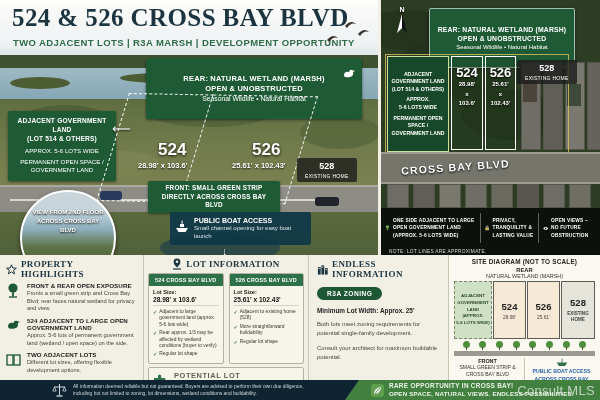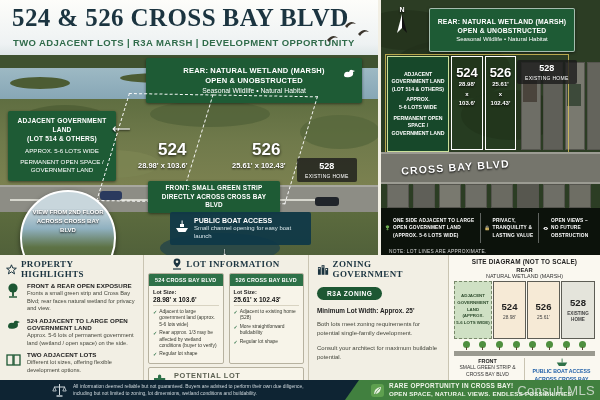--- a/index.html
+++ b/index.html
@@ -21,21 +21,21 @@
   .island{position:absolute;border-radius:50%;background:#4c5c33;}
   .marsh{top:44px;height:86px;background:linear-gradient(180deg,#5f6e41,#707a4b 50%,#7b8150);}
   .patch{position:absolute;border-radius:50%;opacity:.8;}
   .road{top:130px;height:27px;background:#8d8d85;border-top:2px solid #a8a89f;border-bottom:2px solid #9d9d94;}
   .lane{position:absolute;top:12px;height:2px;background:rgba(245,245,235,.7);}
   .lower{top:157px;height:43px;background:linear-gradient(180deg,#5c6b3e,#51613a);}
   .channel{position:absolute;left:160px;top:178px;width:120px;height:30px;border-radius:50%;background:#2d4a46;}
   .car{position:absolute;height:9px;border-radius:3px;}
   
   .gbox{position:absolute;background:#1e5b35;color:#fff;text-align:center;border-radius:2px;
-        box-shadow:0 1px 3px rgba(0,0,0,.5);padding:8px 6px;line-height:1.35;}
+        box-shadow:0 1px 3px rgba(0,0,0,.5);padding:16px 6px;line-height:1.35;}
   .gbox .b1{font-weight:bold;font-size:7.5px;display:block;letter-spacing:.2px;}
   .gbox .b2{font-size:6.8px;display:block;}
   .rear-box{left:146px;top:3px;width:204px;}
   .gov-box{left:8px;top:56px;width:100px;padding:6px 4px;}
   .gov-box .b1{font-size:6.6px;}
   .gov-box .b2{font-size:6.2px;}
   .arrow-left{position:absolute;left:112px;top:66px;color:#fff;font-size:13px;text-shadow:0 1px 2px #000;}
   .lots-wrap{position:absolute;left:112px;top:40px;width:230px;height:108px;transform:skewX(-16deg) rotate(1deg);}
   .lot-dash{position:absolute;top:0;height:100%;border:1.5px dashed rgba(255,255,255,.95);box-sizing:border-box;}
   .lotnum{position:absolute;color:#fff;font-weight:bold;font-size:17px;text-shadow:0 1px 3px rgba(0,0,0,.85);}
@@ -476,21 +476,21 @@
     <div class="col col3">
       <div class="sec-head">
         <svg width="12" height="11" viewBox="0 0 12 11">
           <rect x="1" y="3" width="3" height="8" fill="#1b3440"></rect>
           <rect x="4.8" y="1" width="3" height="10" fill="#1b3440"></rect>
           <rect x="8.6" y="4" width="3" height="7" fill="#1b3440"></rect>
           <rect x="1.7" y="4" width="1.2" height="1.2" fill="#f2efe4"></rect>
           <rect x="5.6" y="2.2" width="1.2" height="1.2" fill="#f2efe4"></rect>
           <rect x="9.3" y="5" width="1.2" height="1.2" fill="#f2efe4"></rect>
         </svg>
-        <span>ZONING GOVERNMENT</span>
+        <span>ENDLESS INFORMATION</span>
       </div>
       <div class="zone-badge">R3A ZONING</div>
       <p class="zone-min">Minimum Lot Width: Approx. 25'</p>
       <p class="zone-p">Both lots meet zoning requirements for potential single-family development.</p>
       <p class="zone-p">Consult your architect for maximum buildable potential.</p>
     </div>
 
     <div class="col col4">
       <div class="sd-title">SITE DIAGRAM (NOT TO SCALE)</div>
       <div class="sd-rear1">REAR</div>

